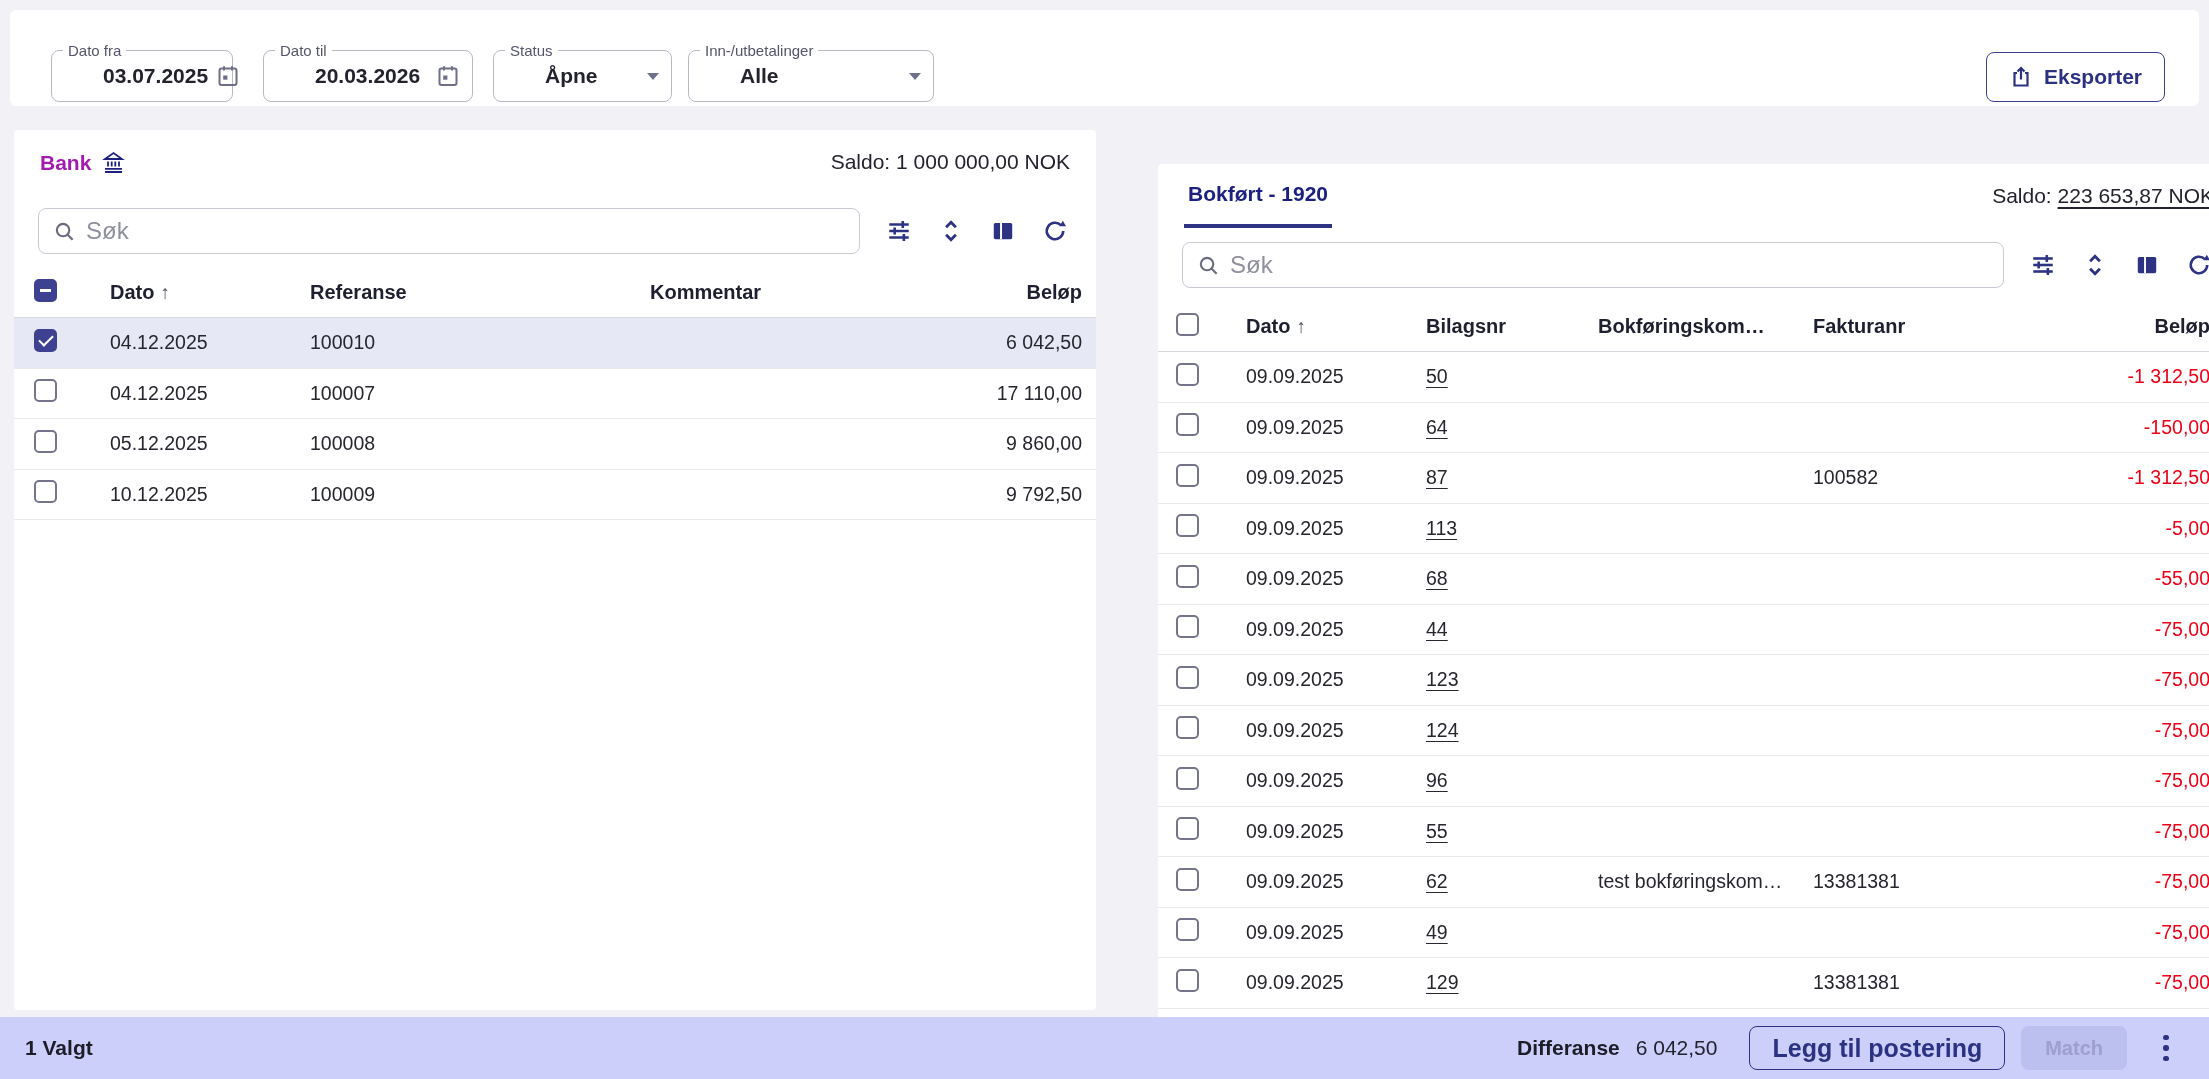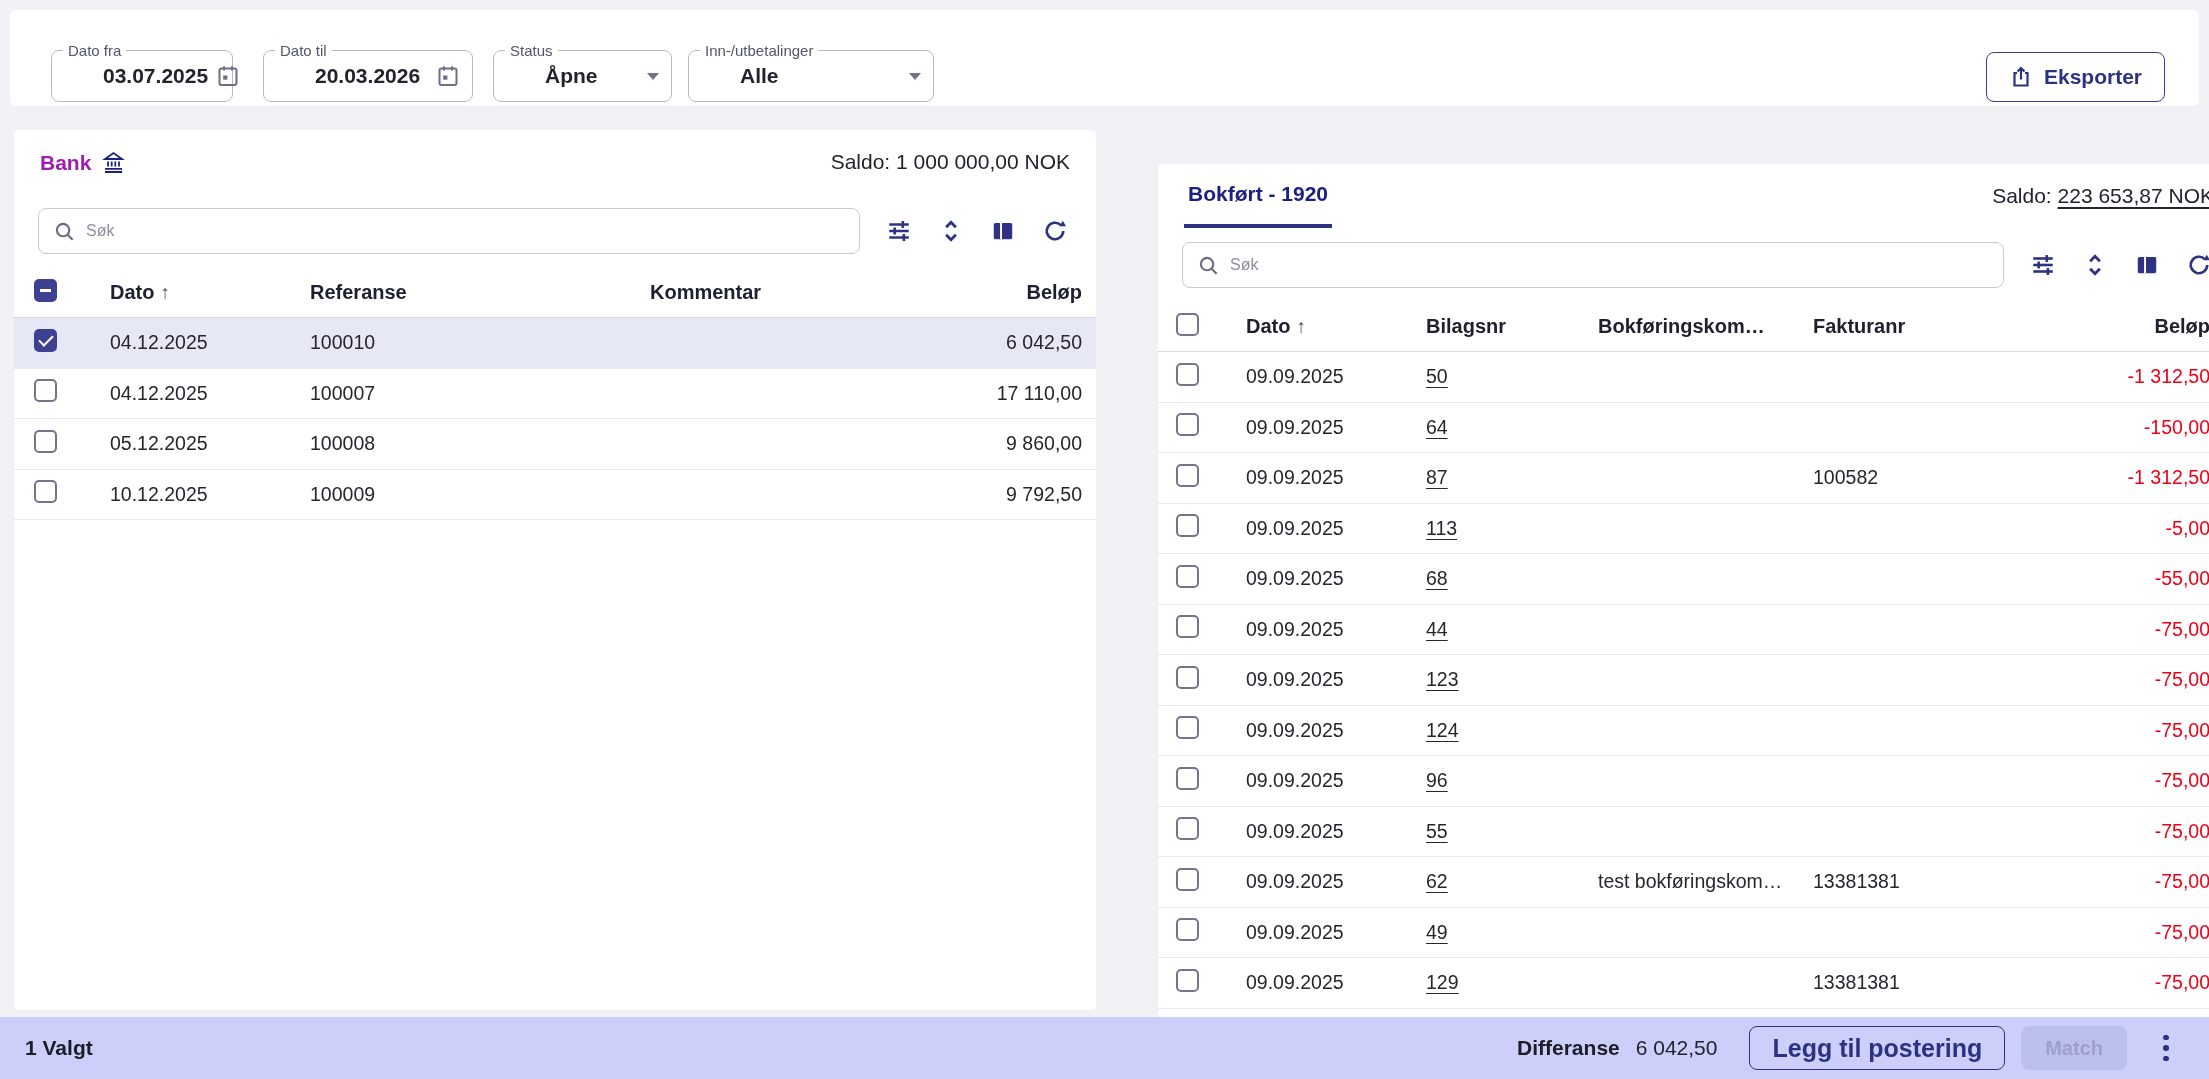--- a/index.html
+++ b/index.html
@@ -65,21 +65,21 @@
   .saldo .underlined { text-decoration:underline; text-underline-offset:4px; cursor:pointer; }
   .search-row {
     height:74px; display:flex; align-items:center; gap:26px;
     padding:0 24px 0 24px;
   }
   .search-box {
     flex:1; height:46px; border:1.5px solid #c9c9d4; border-radius:8px;
     display:flex; align-items:center; padding:0 14px; gap:10px; background:#fff;
   }
   .search-box input {
-    border:none; outline:none; flex:1; font-size:16px; color:#0f172a;
+    border:none; outline:none; flex:1; font-size:24px; color:#0f172a;
     font-family:inherit; background:transparent;
   }
   .search-box input::placeholder { color:#8f8f9e; }
   .tool-icons { display:flex; align-items:center; gap:26px; padding-right:4px; }
   .tool-icons .tbtn { width:26px; height:26px; cursor:pointer; }
   
   .thead, .trow { display:grid; align-items:center; }
   .panel.left .thead, .panel.left .trow {
     grid-template-columns:76px 200px 340px 1fr 160px;
     padding:0 14px 0 20px;

